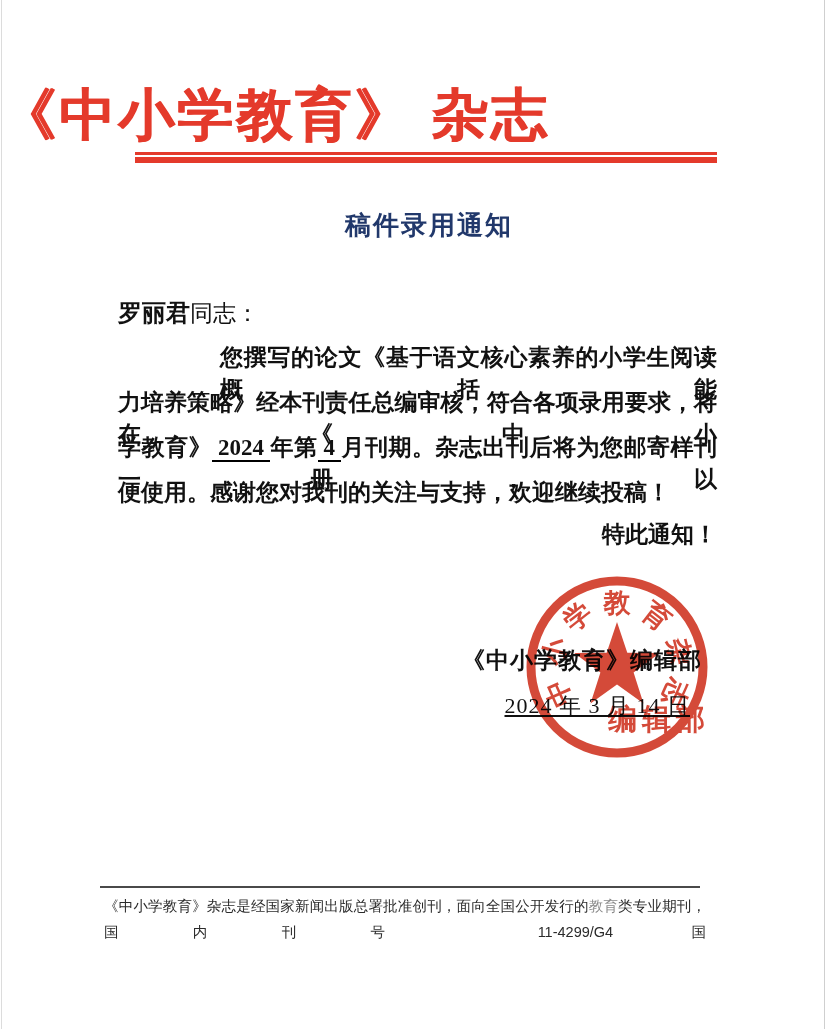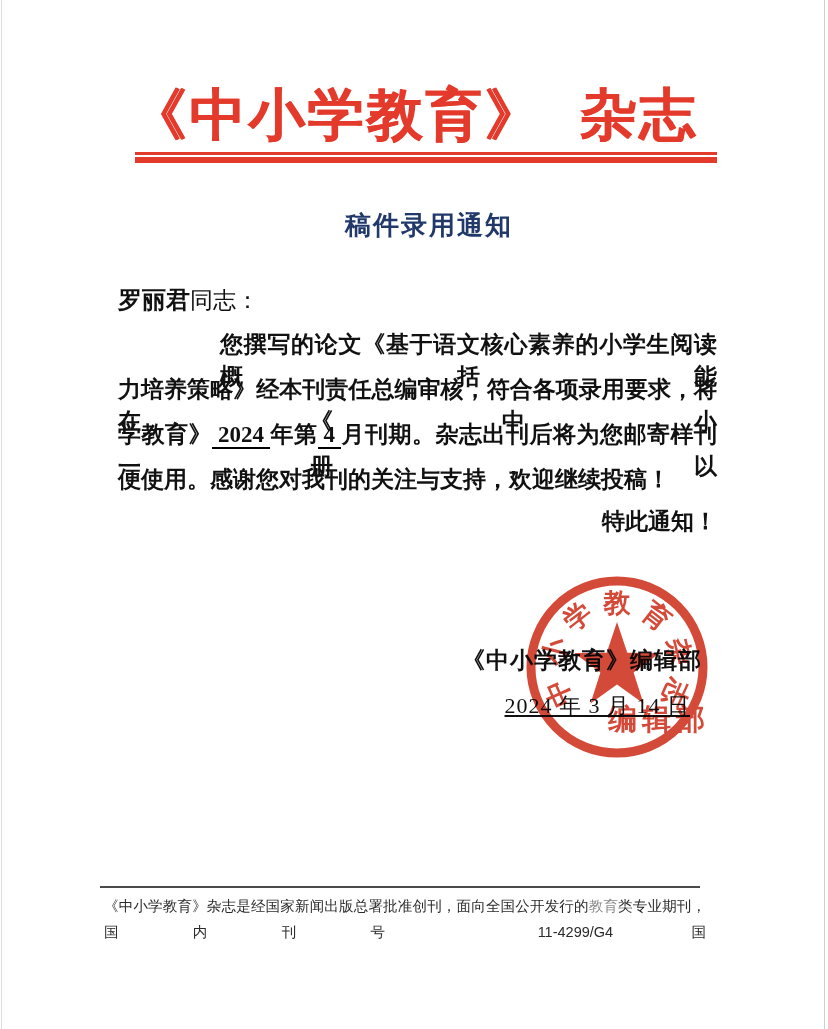--- a/index.html
+++ b/index.html
@@ -12,43 +12,42 @@
     font-family:"Liberation Serif", serif;
     color:#111;
   }
   .page-edge { position:absolute; top:0; bottom:0; width:1px; background:#dcdcdc; }
   .page-edge.left  { left:1px; }
   .page-edge.right { left:824px; background:#cfcfcf; }
 
   
   .title {
     position:absolute; top:78px; left:0; width:828px;
-    text-align:center;
-    font-family:Liberation Mono, monospace;
+    font-family:Liberation Sans, sans-serif;
     font-size:56px; font-weight:900;
     color:#e43a2b;
     letter-spacing:3px;
     text-shadow:1px 0 0 #e43a2b;
     white-space:nowrap;
   }
   .title-rule { position:absolute; left:135px; top:152px; width:582px; }
   .title-rule .r1 { height:3px; background:#e43a2b; margin-bottom:2px; }
   .title-rule .r2 { height:6px; background:#e43a2b; }
 
   
   .subtitle {
     position:absolute; top:208px; left:15px; width:828px;
     text-align:center;
     font-size:26px; font-weight:700;
     color:#21386b;
     letter-spacing:2px;
   }
 
   
-  .body-block { position:absolute; left:118px; top:284px; width:599px; font-size:23px; font-weight:700; }
+  .body-block { position:absolute; left:118px; top:297px; width:599px; font-size:23px; font-weight:700; }
   .salutation { height:45px; }
   .salutation .name { font-size:24px; font-weight:800; }
   .salutation .suffix { font-weight:400; font-size:23px; }
   .pline { height:45px; line-height:32px; }
   .jline { text-align:justify; text-align-last:justify; }
   .indent { padding-left:102px; }
   .u { border-bottom:2px solid #000; padding:0 6px; }
   .closing { padding-left:46px; height:45px; margin-top:-3px;text-align:right; }
 
   

